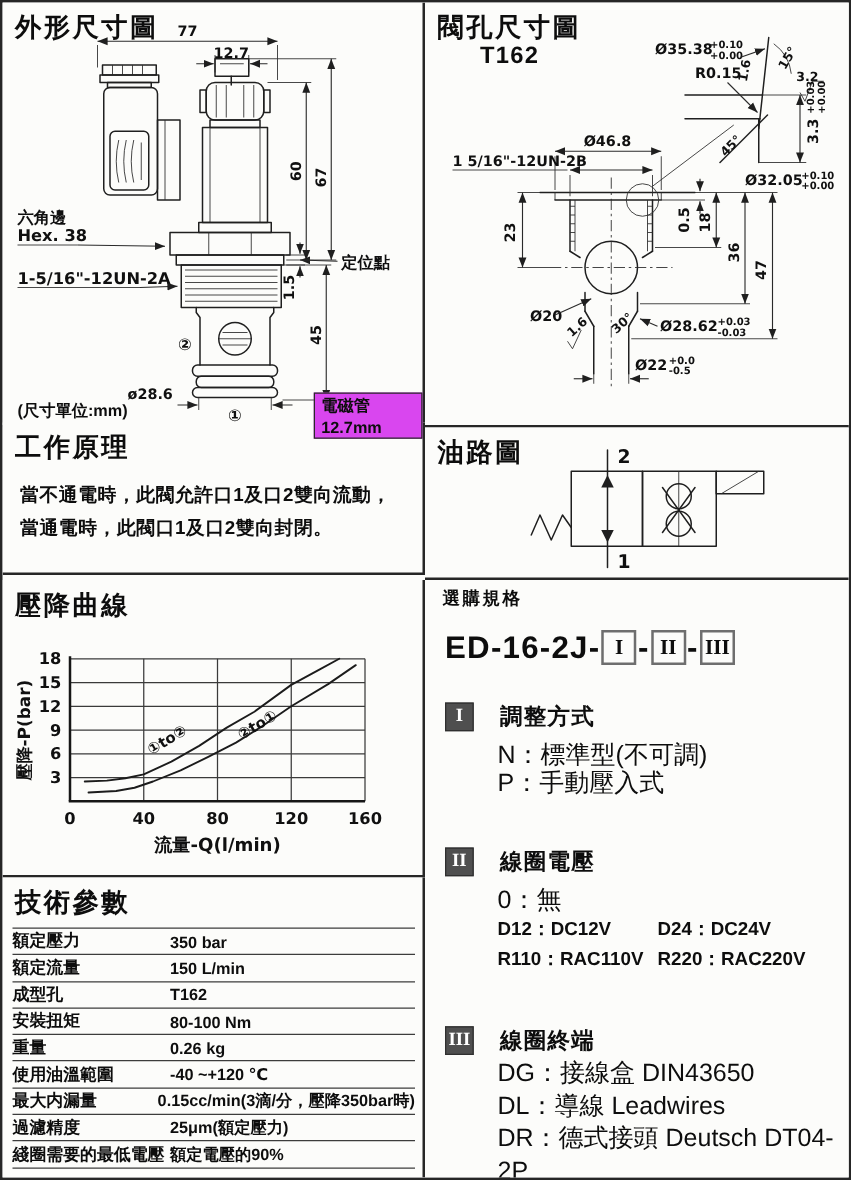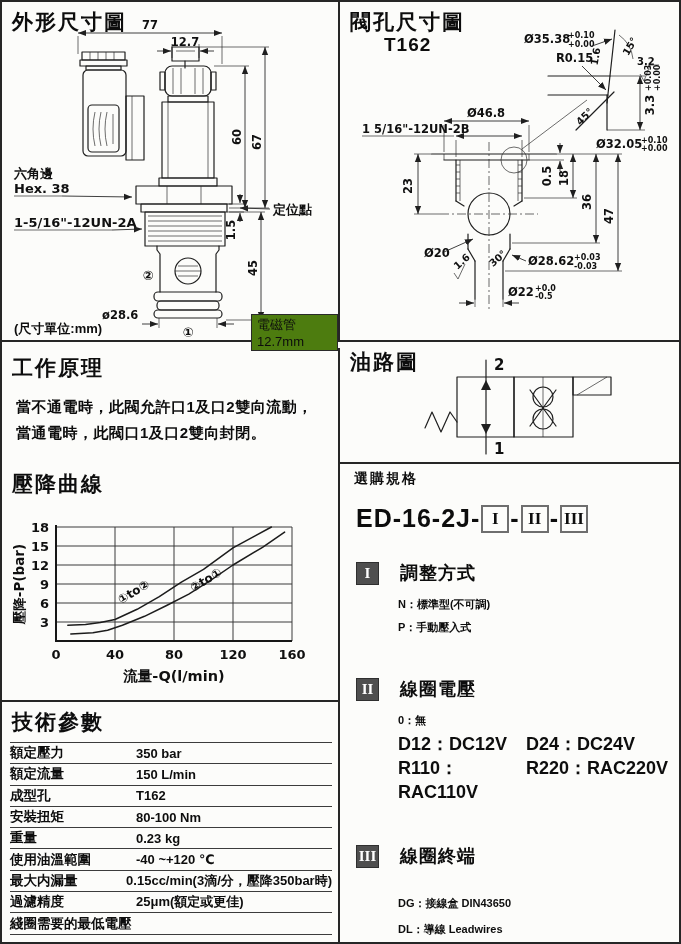--- a/index.html
+++ b/index.html
@@ -2,58 +2,58 @@
 <html><head>
 <meta charset="utf-8">
 <style>
   html,body{margin:0;padding:0;background:#e8e8e6;}
   #page{position:relative;width:681px;height:944px;background:#fcfcfa;border:2px solid #262626;
         box-sizing:border-box;font-family:"Liberation Sans","DejaVu Sans",sans-serif;color:#0d0d0d;overflow:hidden;}
   .panel{position:absolute;box-sizing:border-box;background:#fcfcfa;}
   .bR{border-right:2px solid #262626}.bB{border-bottom:2px solid #262626}
   #pA{left:0;top:0;width:338px;height:340px}
   #pB{left:338px;top:0;width:405px;height:340px}
-  #pC{left:0;top:346px;width:338px;height:122px}
+  #pC{left:0;top:336px;width:338px;height:122px}
   #pD{left:338px;top:340px;width:339px;height:122px}
   #pE{left:0;top:462px;width:338px;height:238px}
   #pF{left:0;top:700px;width:338px;height:240px}
   #pG{left:338px;top:462px;width:339px;height:478px}
   .ptitle{position:absolute;left:10px;top:6px;font-size:21px;font-weight:bold;letter-spacing:2px;z-index:3;}
   .dsvg{position:absolute;left:0;top:0;z-index:1;}
   
   .ln{stroke:#1f1f1f;stroke-width:1.2;fill:none;stroke-linejoin:round;stroke-linecap:round}
   .tn{stroke:#2e2e2e;stroke-width:0.7;fill:none}
   .dm{stroke:#2a2a2a;stroke-width:0.9;fill:none}
   .cl{stroke:#2a2a2a;stroke-width:0.7;stroke-dasharray:9 3 2 3;fill:none}
   text.dt{font-size:11.5px;font-weight:bold;fill:#101010;font-family:"DejaVu Sans",sans-serif}
   text.sm{font-size:8px;font-weight:bold;fill:#101010;font-family:"DejaVu Sans",sans-serif}
   text.s2{font-size:10px;font-weight:bold;fill:#101010;font-family:"DejaVu Sans",sans-serif}
   text.cj{font-size:13px;font-weight:bold;fill:#101010;font-family:"DejaVu Sans",sans-serif}
   .note{position:absolute;font-size:13px;font-weight:bold;z-index:3;}
-  .notebox{position:absolute;font-size:13px;font-weight:normal;border:1.5px solid #2a2a2a;padding:1px 5px;background:#4d7c0f;z-index:3;}
+  .notebox{position:absolute;font-size:13px;font-weight:bold;border:1.5px solid #2a2a2a;padding:1px 5px;background:#d946ef;z-index:3;}
   
   .bodytext{padding:46px 16px 0 14px;font-size:15px;font-weight:bold;line-height:26px;letter-spacing:0.5px;}
   
   .ptable{position:absolute;left:8px;right:6px;top:40px;border-top:1px solid #3c3c3c;}
   .prow{display:flex;height:20.3px;align-items:center;border-bottom:1px solid #3c3c3c;}
   .plabel{width:126px;font-size:13.5px;font-weight:bold;white-space:nowrap;}
   .pvalue{flex:1;font-size:13px;font-weight:bold;white-space:nowrap;}
   
   #pG .inner{padding:6px 0 0 14px;}
   .ordtitle{font-size:14px;font-weight:bold;letter-spacing:2px;}
-  .modelrow{display:flex;align-items:flex-end;margin:16px 0 12px 2px;}
+  .modelrow{display:flex;align-items:flex-start;margin:16px 0 12px 2px;}
   .modelprefix,.modeldash{font-size:25px;font-weight:bold;font-family:"Liberation Sans","DejaVu Sans",sans-serif;letter-spacing:1px;}
   .modelbox{width:24px;height:24px;border:2px solid #6e6e6e;display:flex;align-items:center;justify-content:center;
             font-family:"Liberation Serif","DejaVu Serif",serif;font-size:17px;font-weight:bold;margin:0 1px;background:#fcfcfa;}
   .sechead{display:flex;align-items:center;margin-left:2px;}
   .marker{width:21px;height:21px;background:#4f4f4f;border:1px solid #2f2f2f;color:#fff;display:flex;align-items:center;justify-content:center;
           font-family:"Liberation Serif","DejaVu Serif",serif;font-size:15px;font-weight:bold;}
   .sectitle{font-size:18px;font-weight:bold;margin-left:9px;letter-spacing:1px;padding-left:12px;}
-  .opt{font-size:11px;font-weight:bold;margin-left:44px;line-height:23px;}
-  .optgrid{display:grid;grid-template-columns:128px auto;margin-left:44px;font-size:18px;font-weight:bold;line-height:24px;}
+  .opt{font-size:20px;font-weight:normal;margin-left:44px;line-height:23px;}
+  .optgrid{display:grid;grid-template-columns:128px auto;margin-left:44px;font-size:15px;font-weight:bold;line-height:24px;}
   
   #curveSvg{position:absolute;left:0;top:0;font-family:"DejaVu Sans",sans-serif;}
 </style>
 </head>
 <body>
 
 <div id="page">
 
   <div id="pA" class="panel bR bB">
     <div class="ptitle">外形尺寸圖</div>
@@ -394,36 +394,37 @@
       <div class="prow">
           <span class="plabel">成型孔</span>
           <span class="pvalue">T162</span>
         </div>
       <div class="prow">
           <span class="plabel">安裝扭矩</span>
           <span class="pvalue">80-100 Nm</span>
         </div>
       <div class="prow">
           <span class="plabel">重量</span>
-          <span class="pvalue">0.23 kg</span>
+          <span class="pvalue">0.26 kg</span>
         </div>
       <div class="prow">
           <span class="plabel">使用油溫範圍</span>
           <span class="pvalue">-40 ~+120 ℃</span>
         </div>
       <div class="prow">
           <span class="plabel">最大内漏量</span>
           <span class="pvalue">0.15cc/min(3滴/分，壓降350bar時)</span>
         </div>
       <div class="prow">
           <span class="plabel">過濾精度</span>
-          <span class="pvalue">25μm(額定或更佳)</span>
+          <span class="pvalue">25μm(額定壓力)</span>
         </div>
       <div class="prow">
           <span class="plabel">綫圈需要的最低電壓</span>
+          <span class="pvalue">額定電壓的90%</span>
         </div>
     </div>
   </div>
 
   <div id="pG" class="panel">
     <div class="inner">
       <div class="ordtitle">選購規格</div>
       <div class="modelrow">
         <span class="modelprefix">ED-16-2J-</span>
         <span class="modelbox">I</span>
@@ -449,19 +450,19 @@
         <span>D12：DC12V</span>
         <span>D24：DC24V</span>
         <span>R110：RAC110V</span>
         <span>R220：RAC220V</span>
       </div>
 
       <div class="sechead" style="margin-top:40px">
         <span class="marker">III</span>
         <span class="sectitle">線圈終端</span>
       </div>
-      <div class="opt" style="margin-top:22px;line-height:26px">DG：接線盒 DIN43650</div>
+      <div class="opt" style="margin-top:2px;line-height:26px">DG：接線盒 DIN43650</div>
       <div class="opt" style="line-height:26px">DL：導線 Leadwires</div>
       <div class="opt" style="line-height:26px">DR：德式接頭 Deutsch DT04-2P</div>
     </div>
   </div>
 
 </div>
 
 </body></html>

